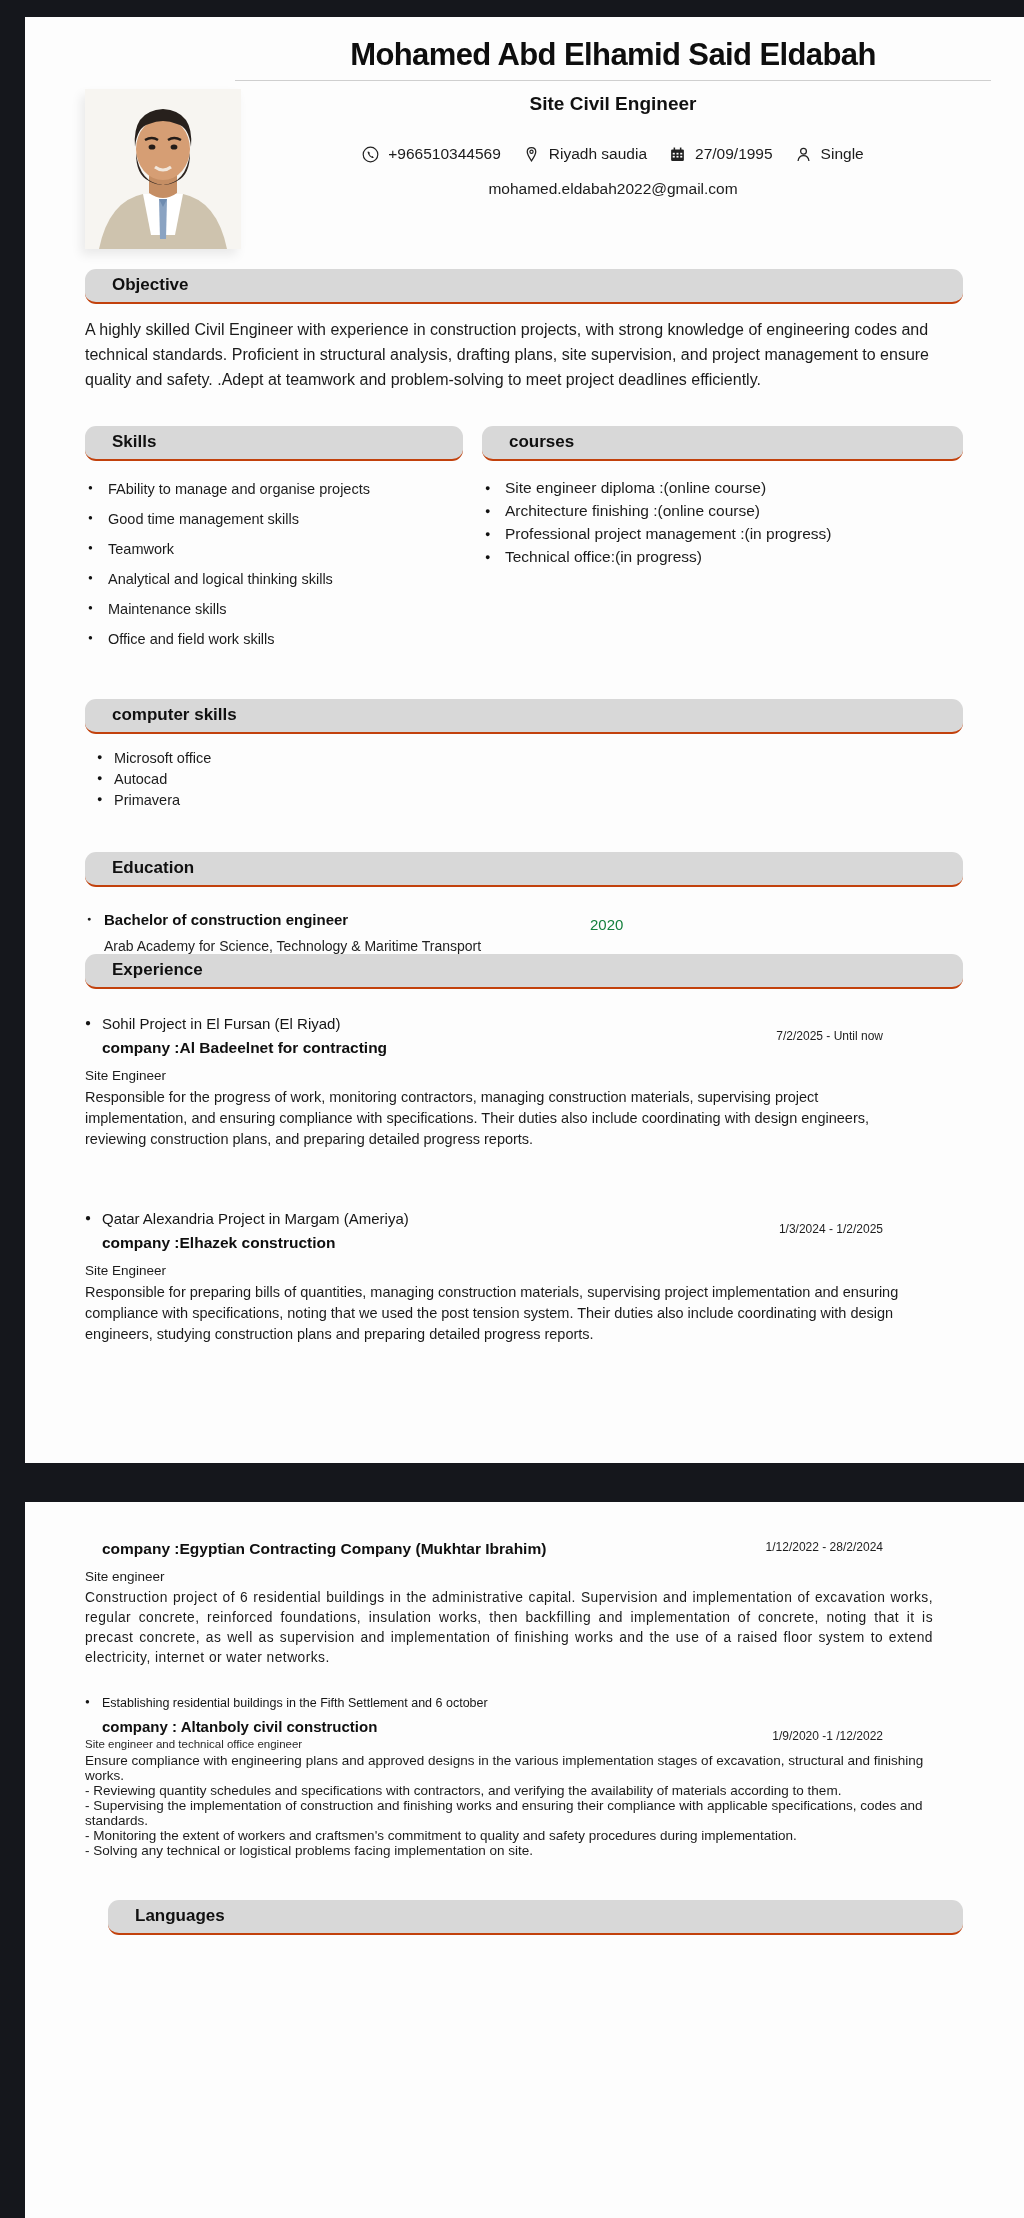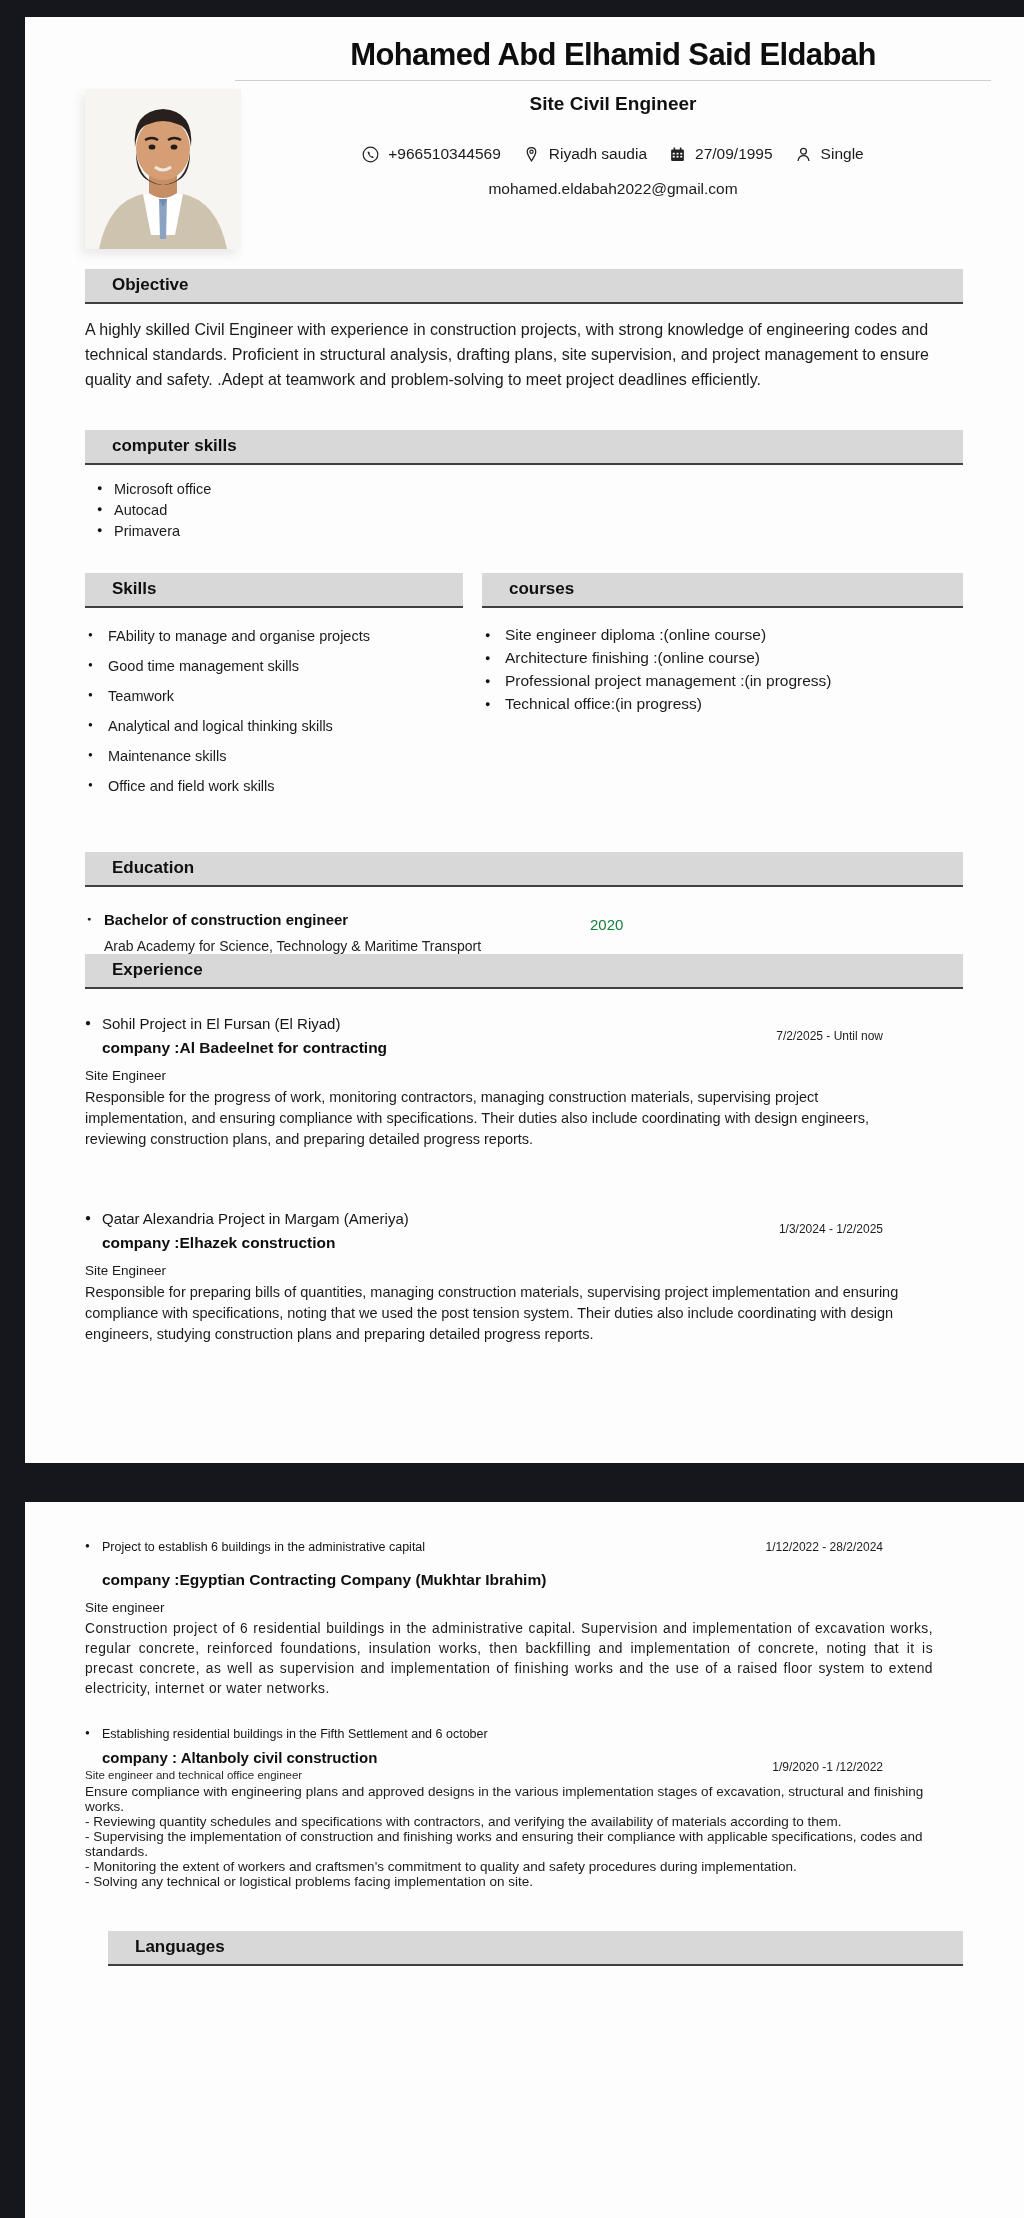--- a/index.html
+++ b/index.html
@@ -27,23 +27,24 @@
   }
   .job-title { font-size:19px; font-weight:bold; margin-top:12px; color:#111; }
   .contact-row { margin-top:30px; display:flex; justify-content:center; align-items:center; gap:22px; font-size:15.5px; }
   .contact-item { display:flex; align-items:center; gap:9px; white-space:nowrap; }
   .cicon { width:17px; height:17px; flex:0 0 auto; }
   .email { margin-top:17px; font-size:15.5px; }
 
   
   .section { margin-left:60px; margin-right:61px; }
   .sec-head {
-    background:#d8d8d8; border-bottom:2px solid #404040;
+    background:#d8d8d8; border-bottom:2px solid #c2410c;
     font-weight:bold; font-size:17px; color:#101010;
     padding:6px 0 7px 27px;
+    border-radius:11px;
   }
   .objective-text { font-size:16px; line-height:25px; margin-top:13px; }
 
   .twocol { display:flex; margin-top:34px; }
   .col-skills { width:378px; margin-right:19px; }
   .col-courses { flex:1; }
   ul { list-style:none; margin:0; padding:0; }
   .blist li { position:relative; padding-left:23px; }
   .blist li::before { content:"●"; position:absolute; left:3px; top:2px; font-size:8px; color:#111; }
   .skills-list { margin-top:20px; }
@@ -161,29 +162,20 @@
 
       <div class="email">mohamed.eldabah2022@gmail.com</div>
     </div>
   </div>
 
   <div class="section">
     <div class="sec-head">Objective</div>
     <div class="objective-text">A highly skilled Civil Engineer with experience in construction projects, with strong knowledge of engineering codes and technical standards. Proficient in structural analysis, drafting plans, site supervision, and project management to ensure quality and safety. .Adept at teamwork and problem-solving to meet project deadlines efficiently.</div>
   </div>
 
-  <div class="section sec-computer">
-    <div class="sec-head">computer skills</div>
-    <ul class="blist cskills-list">
-      <li>Microsoft office</li>
-      <li>Autocad</li>
-      <li>Primavera</li>
-    </ul>
-  </div>
-
   <div class="section twocol">
     <div class="col-skills">
       <div class="sec-head">Skills</div>
       <ul class="blist skills-list">
         <li>FAbility to manage and organise projects</li>
         <li>Good time management skills</li>
         <li>Teamwork</li>
         <li>Analytical and logical thinking skills</li>
         <li>Maintenance skills</li>
         <li>Office and field work skills</li>
@@ -193,20 +185,29 @@
       <div class="sec-head">courses</div>
       <ul class="blist courses-list">
         <li>Site engineer diploma :(online course)</li>
         <li>Architecture finishing :(online course)</li>
         <li>Professional project management :(in progress)</li>
         <li>Technical office:(in progress)</li>
       </ul>
     </div>
   </div>
 
+  <div class="section sec-computer">
+    <div class="sec-head">computer skills</div>
+    <ul class="blist cskills-list">
+      <li>Microsoft office</li>
+      <li>Autocad</li>
+      <li>Primavera</li>
+    </ul>
+  </div>
+
   <div class="section sec-education">
     <div class="sec-head">Education</div>
     <div class="edu-row">
       <div class="edu-degree">Bachelor of construction engineer</div>
       <div class="edu-school">Arab Academy for Science, Technology &amp; Maritime Transport</div>
       <div class="edu-year">2020</div>
     </div>
   </div>
 
   <div class="section sec-experience">
@@ -227,21 +228,20 @@
       <div class="xp-role">Site Engineer</div>
       <div class="xp-desc">Responsible for preparing bills of quantities, managing construction materials, supervising project implementation and ensuring compliance with specifications, noting that we used the post tension system. Their duties also include coordinating with design engineers, studying construction plans and preparing detailed progress reports.</div>
     </div>
   </div>
 </div>
 
 <div class="page" id="page2">
 
   <div class="section">
     <div class="xp-entry" id="xp3">
-      <div class="xp-title xp-title-sm">Project to establish 6 buildings in the administrative capital</div>
       <div class="xp-date">1/12/2022 - 28/2/2024</div>
       <div class="xp-company">company :Egyptian Contracting Company (Mukhtar Ibrahim)</div>
       <div class="xp-role">Site engineer</div>
       <div class="xp-desc">Construction project of 6 residential buildings in the administrative capital. Supervision and implementation of excavation works, regular concrete, reinforced foundations, insulation works, then backfilling and implementation of concrete, noting that it is precast concrete, as well as supervision and implementation of finishing works and the use of a raised floor system to extend electricity, internet or water networks.</div>
     </div>
 
     <div class="xp-entry" id="xp4">
       <div class="xp-title xp-title-sm">Establishing residential buildings in the Fifth Settlement and 6 october</div>
       <div class="xp-company">company : Altanboly civil construction</div>
       <div class="xp-date">1/9/2020 -1 /12/2022</div>

